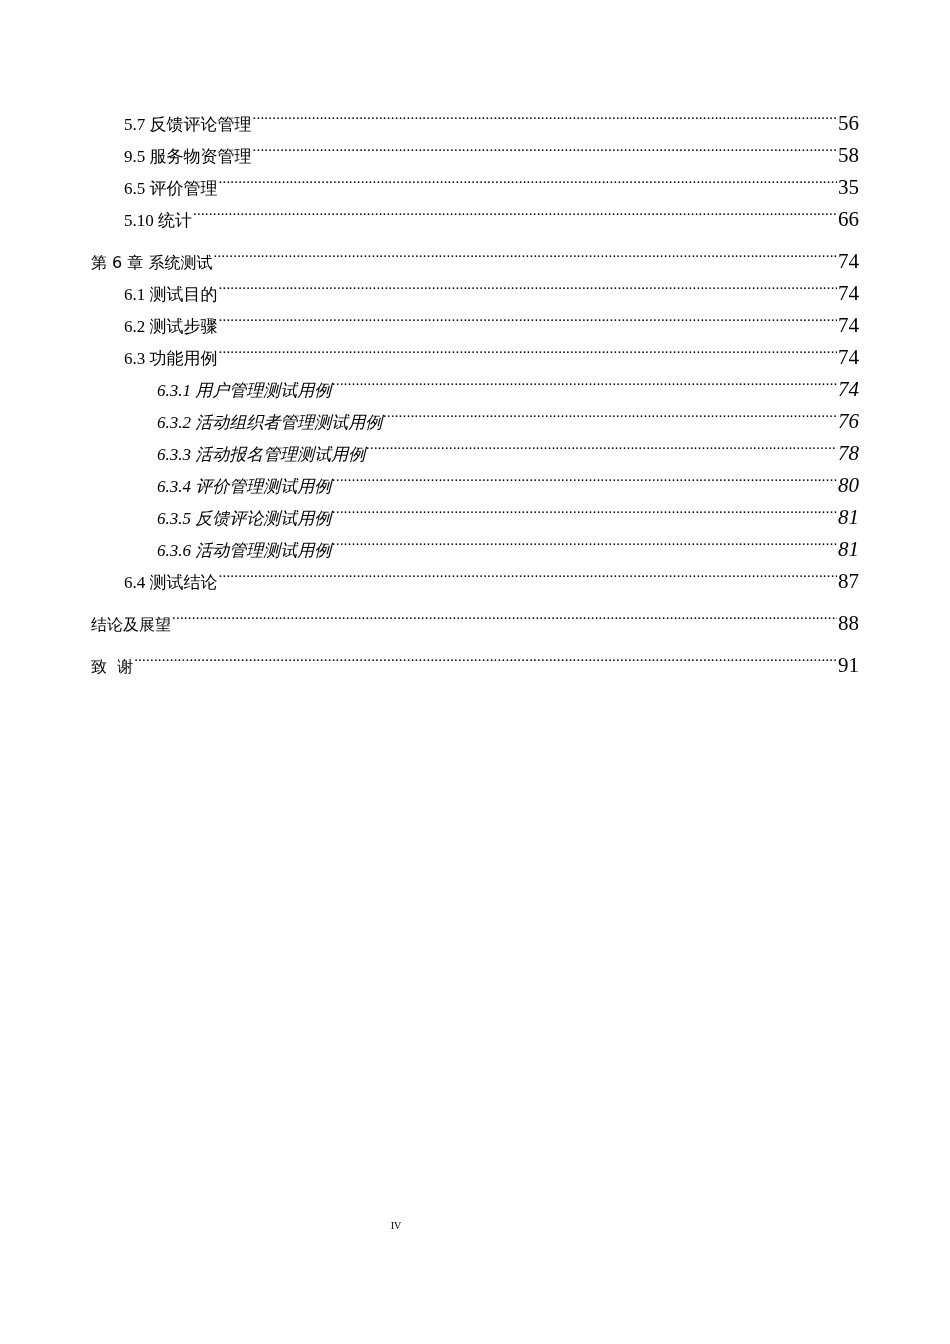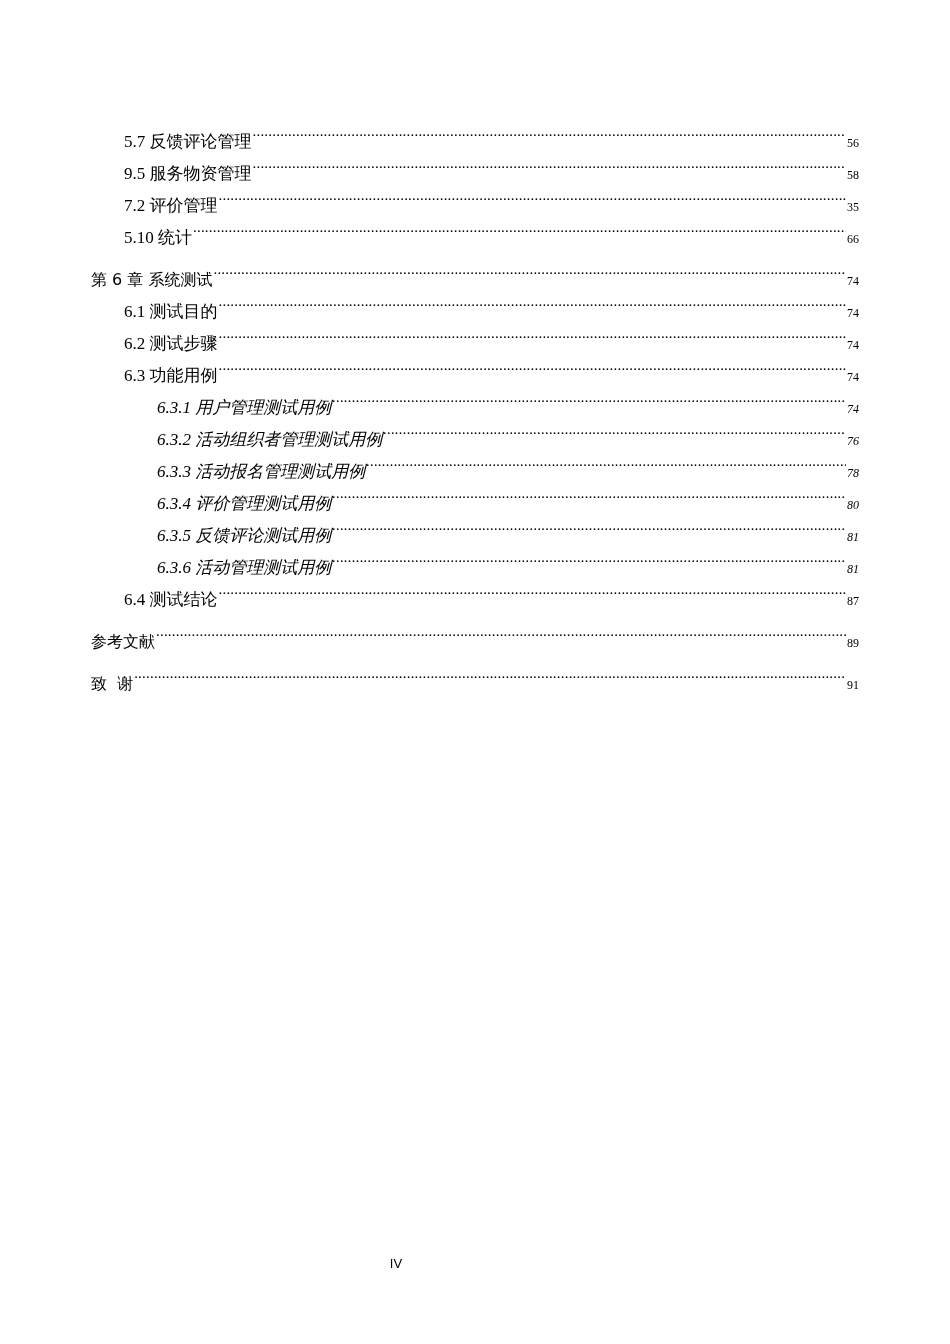--- a/index.html
+++ b/index.html
@@ -11,21 +11,21 @@
       width: 950px;
       height: 1344px;
       position: relative;
       overflow: hidden;
       color: #000000;
       font-family: "Liberation Serif", "DejaVu Serif", serif;
     }
     .toc {
       position: absolute;
       left: 91px;
-      top: 115px;
+      top: 98px;
       width: 768px;
     }
     .toc-row {
       display: flex;
       align-items: baseline;
       font-size: 17px;
       height: 32px;
       line-height: 32px;
       white-space: nowrap;
       cursor: pointer;
@@ -63,49 +63,49 @@
       line-height: 1;
       font-family: "Liberation Serif", serif;
       font-size: 15px;
       letter-spacing: 0.2px;
       white-space: nowrap;
       color: #000;
     }
     .toc-page {
       flex: 0 0 auto;
       font-family: "Liberation Serif", "DejaVu Serif", serif;
-      font-size: 12px;
+      font-size: 21px;
       text-align: right;
     }
     .footer-page {
       position: absolute;
       left: 0;
       width: 792px;
-      top: 1256px;
+      top: 1220px;
       text-align: center;
-      font-size: 13px;
-      font-family: Liberation Sans, sans-serif;
+      font-size: 10px;
+      font-family: Liberation Serif, serif;
     }
   </style>
 </head>
 <body>
 
 <div class="toc">
   <div class="toc-row level-2">
     <span class="toc-title">5.7 反馈评论管理</span>
     <span class="toc-leader"></span>
     <span class="toc-page">56</span>
   </div>
   <div class="toc-row level-2">
     <span class="toc-title">9.5 服务物资管理</span>
     <span class="toc-leader"></span>
     <span class="toc-page">58</span>
   </div>
   <div class="toc-row level-2">
-    <span class="toc-title">7.2 评价管理</span>
+    <span class="toc-title">6.5 评价管理</span>
     <span class="toc-leader"></span>
     <span class="toc-page">35</span>
   </div>
   <div class="toc-row level-2">
     <span class="toc-title">5.10 统计</span>
     <span class="toc-leader"></span>
     <span class="toc-page">66</span>
   </div>
   <div class="toc-row level-1 gap">
     <span class="toc-title">第 6 章  系统测试</span>
@@ -156,23 +156,23 @@
     <span class="toc-title">6.3.6 活动管理测试用例</span>
     <span class="toc-leader"></span>
     <span class="toc-page">81</span>
   </div>
   <div class="toc-row level-2">
     <span class="toc-title">6.4 测试结论</span>
     <span class="toc-leader"></span>
     <span class="toc-page">87</span>
   </div>
   <div class="toc-row level-1 gap">
-    <span class="toc-title">参考文献</span>
+    <span class="toc-title">结论及展望</span>
     <span class="toc-leader"></span>
-    <span class="toc-page">89</span>
+    <span class="toc-page">88</span>
   </div>
   <div class="toc-row level-1 gap">
     <span class="toc-title" style="white-space: pre;">致  谢</span>
     <span class="toc-leader"></span>
     <span class="toc-page">91</span>
   </div>
 </div>
 
 <div class="footer-page">IV</div>
 

